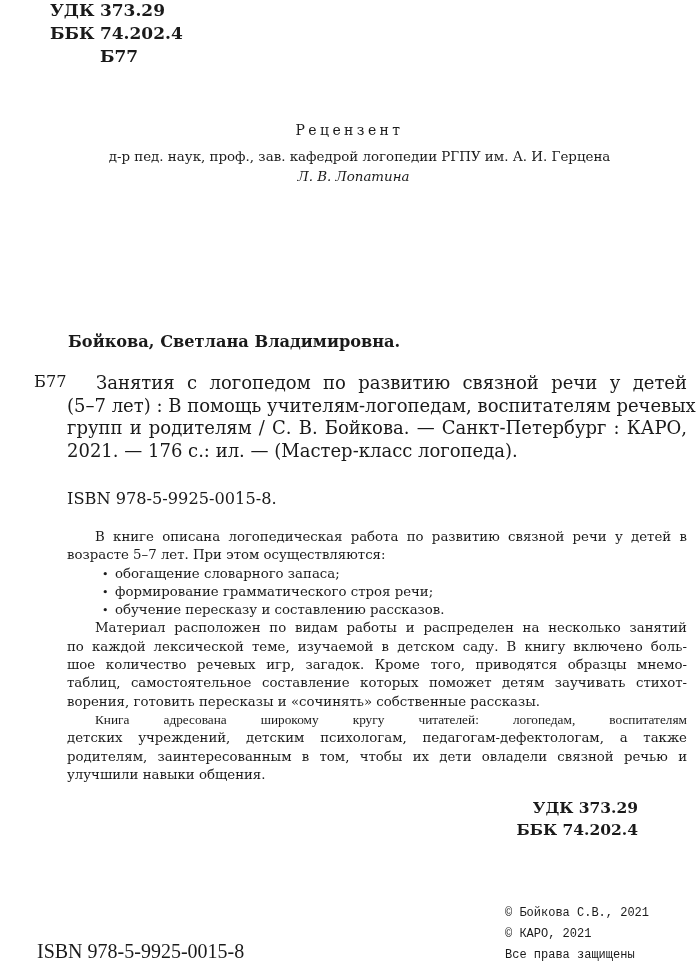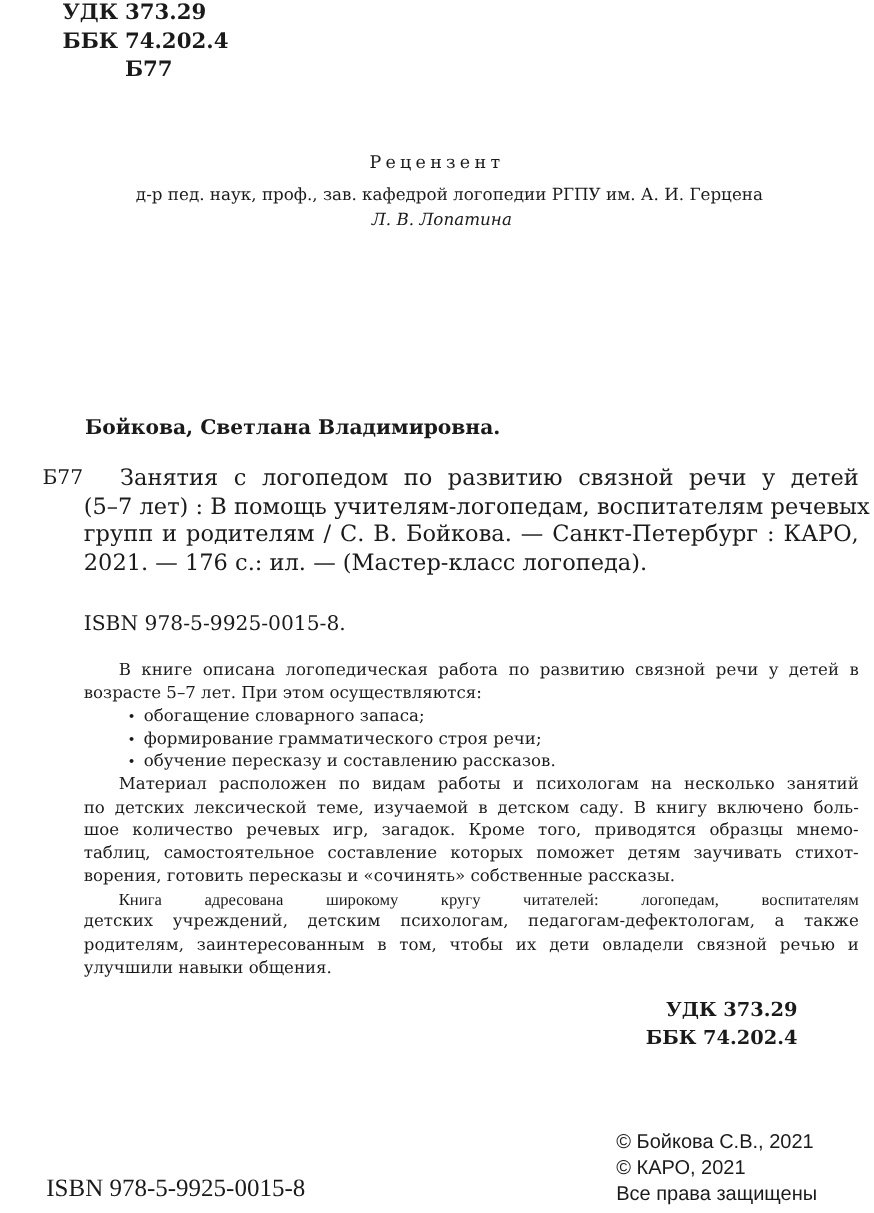--- a/index.html
+++ b/index.html
@@ -87,23 +87,24 @@
       line-height: 22px;
       text-align: right;
       right: 61px;
     }
     .isbn-bottom {
       font-family: "Liberation Serif", serif;
       font-weight: normal;
       font-size: 20px;
     }
     .copyright {
-      font-family: Liberation Sans, sans-serif;
-      font-size: 16px;
+      font-family: Liberation Mono, monospace;
+      font-size: 12px;
       line-height: 21px;
+      margin-left: 12px;
     }
   </style>
 </head>
 <body>
 
 <div class="abs cls" style="left:38px; top:-1px;">
   <div>
     <span class="k">УДК</span>
     <span>373.29</span>
   </div>
@@ -138,22 +139,22 @@
   <span class="ln bullet">
     <span class="bullet-dot">•</span><span>обогащение словарного запаса;</span>
   </span>
   <span class="ln bullet">
     <span class="bullet-dot">•</span><span>формирование грамматического строя речи;</span>
   </span>
   <span class="ln bullet">
     <span class="bullet-dot">•</span><span>обучение пересказу и составлению рассказов.</span>
   </span>
 
-  <span class="ln indent" style="width:592px;">Материал расположен по видам  работы и психологам  на несколько занятий</span>
-  <span class="ln">по детских лексической теме, изучаемой в детском саду. В книгу включено боль-</span>
+  <span class="ln indent" style="width:592px;">Материал расположен по видам  работы и распределен  на несколько занятий</span>
+  <span class="ln">по каждой лексической теме, изучаемой в детском саду. В книгу включено боль-</span>
   <span class="ln">шое количество  речевых игр, загадок. Кроме того, приводятся образцы мнемо-</span>
   <span class="ln">таблиц, самостоятельное составление которых поможет детям заучивать стихот-</span>
   <span class="ln left">ворения, готовить пересказы и «сочинять» собственные рассказы.</span>
 
   <span class="ln indent" style="width:592px;font-family:Liberation Serif, serif;">Книга адресована широкому кругу читателей: логопедам, воспитателям</span>
   <span class="ln">детских учреждений, детским психологам, педагогам-дефектологам,  а также</span>
   <span class="ln">родителям, заинтересованным в том, чтобы их дети овладели связной речью и</span>
   <span class="ln left">улучшили навыки общения.</span>
 </div>
 

